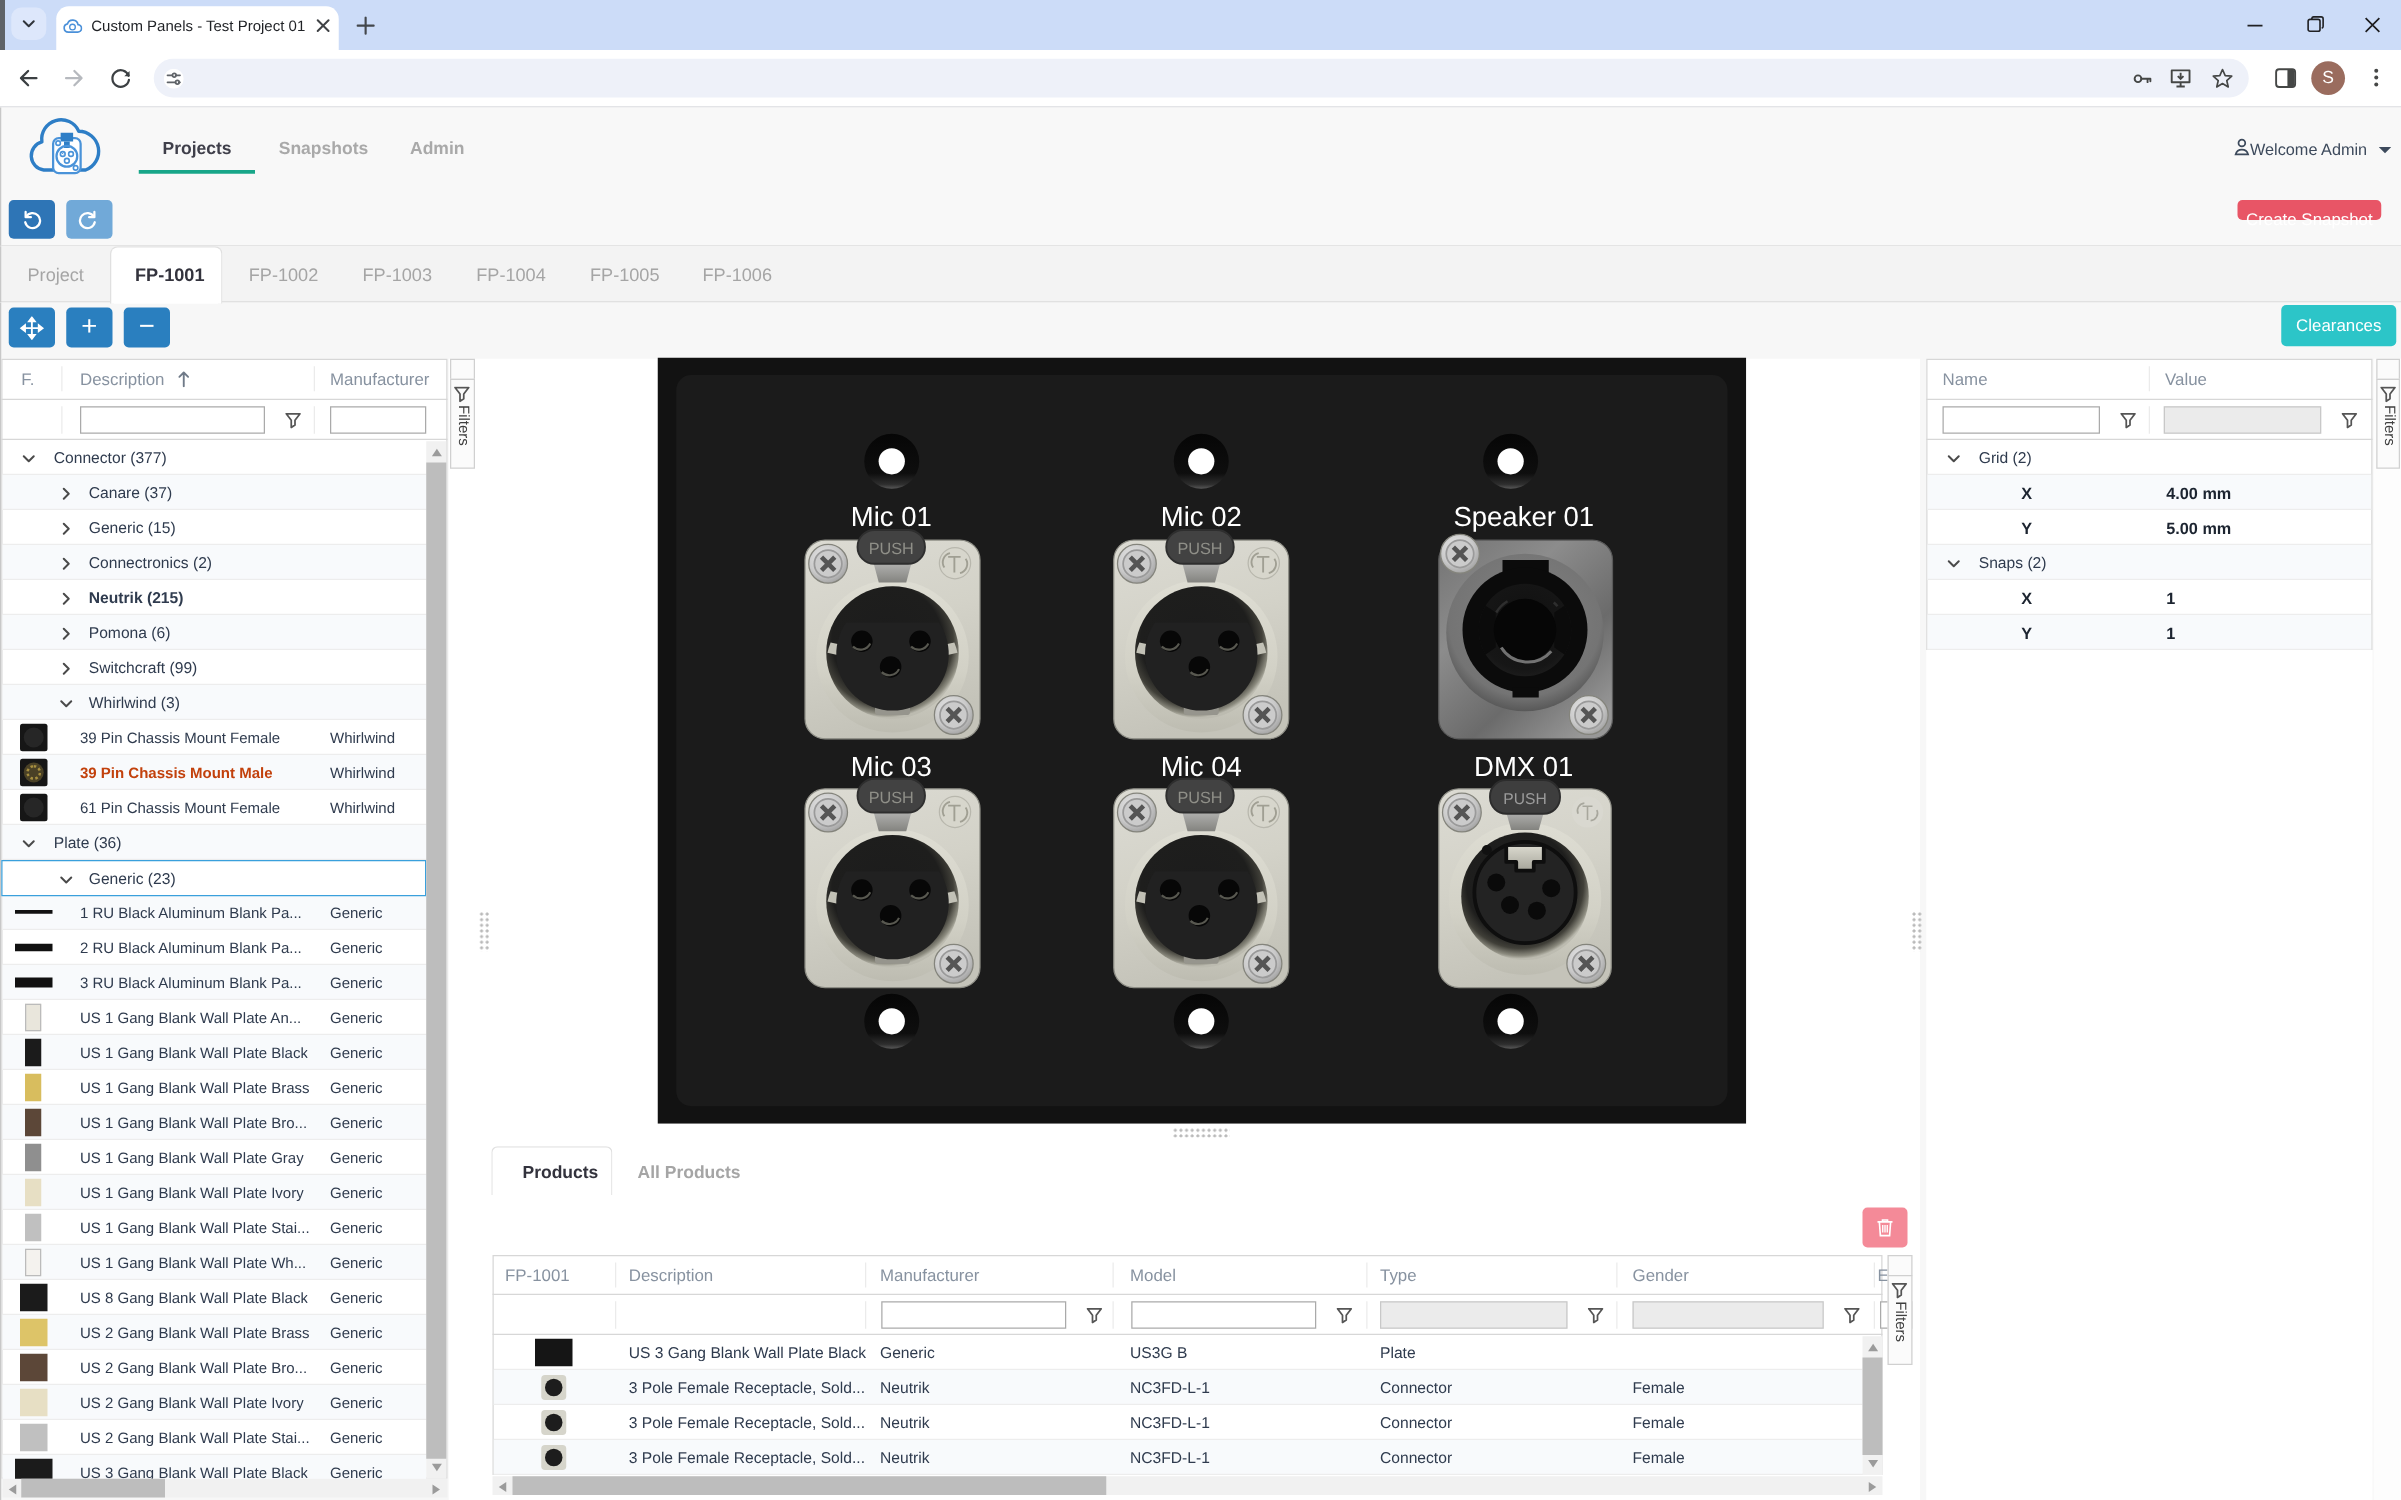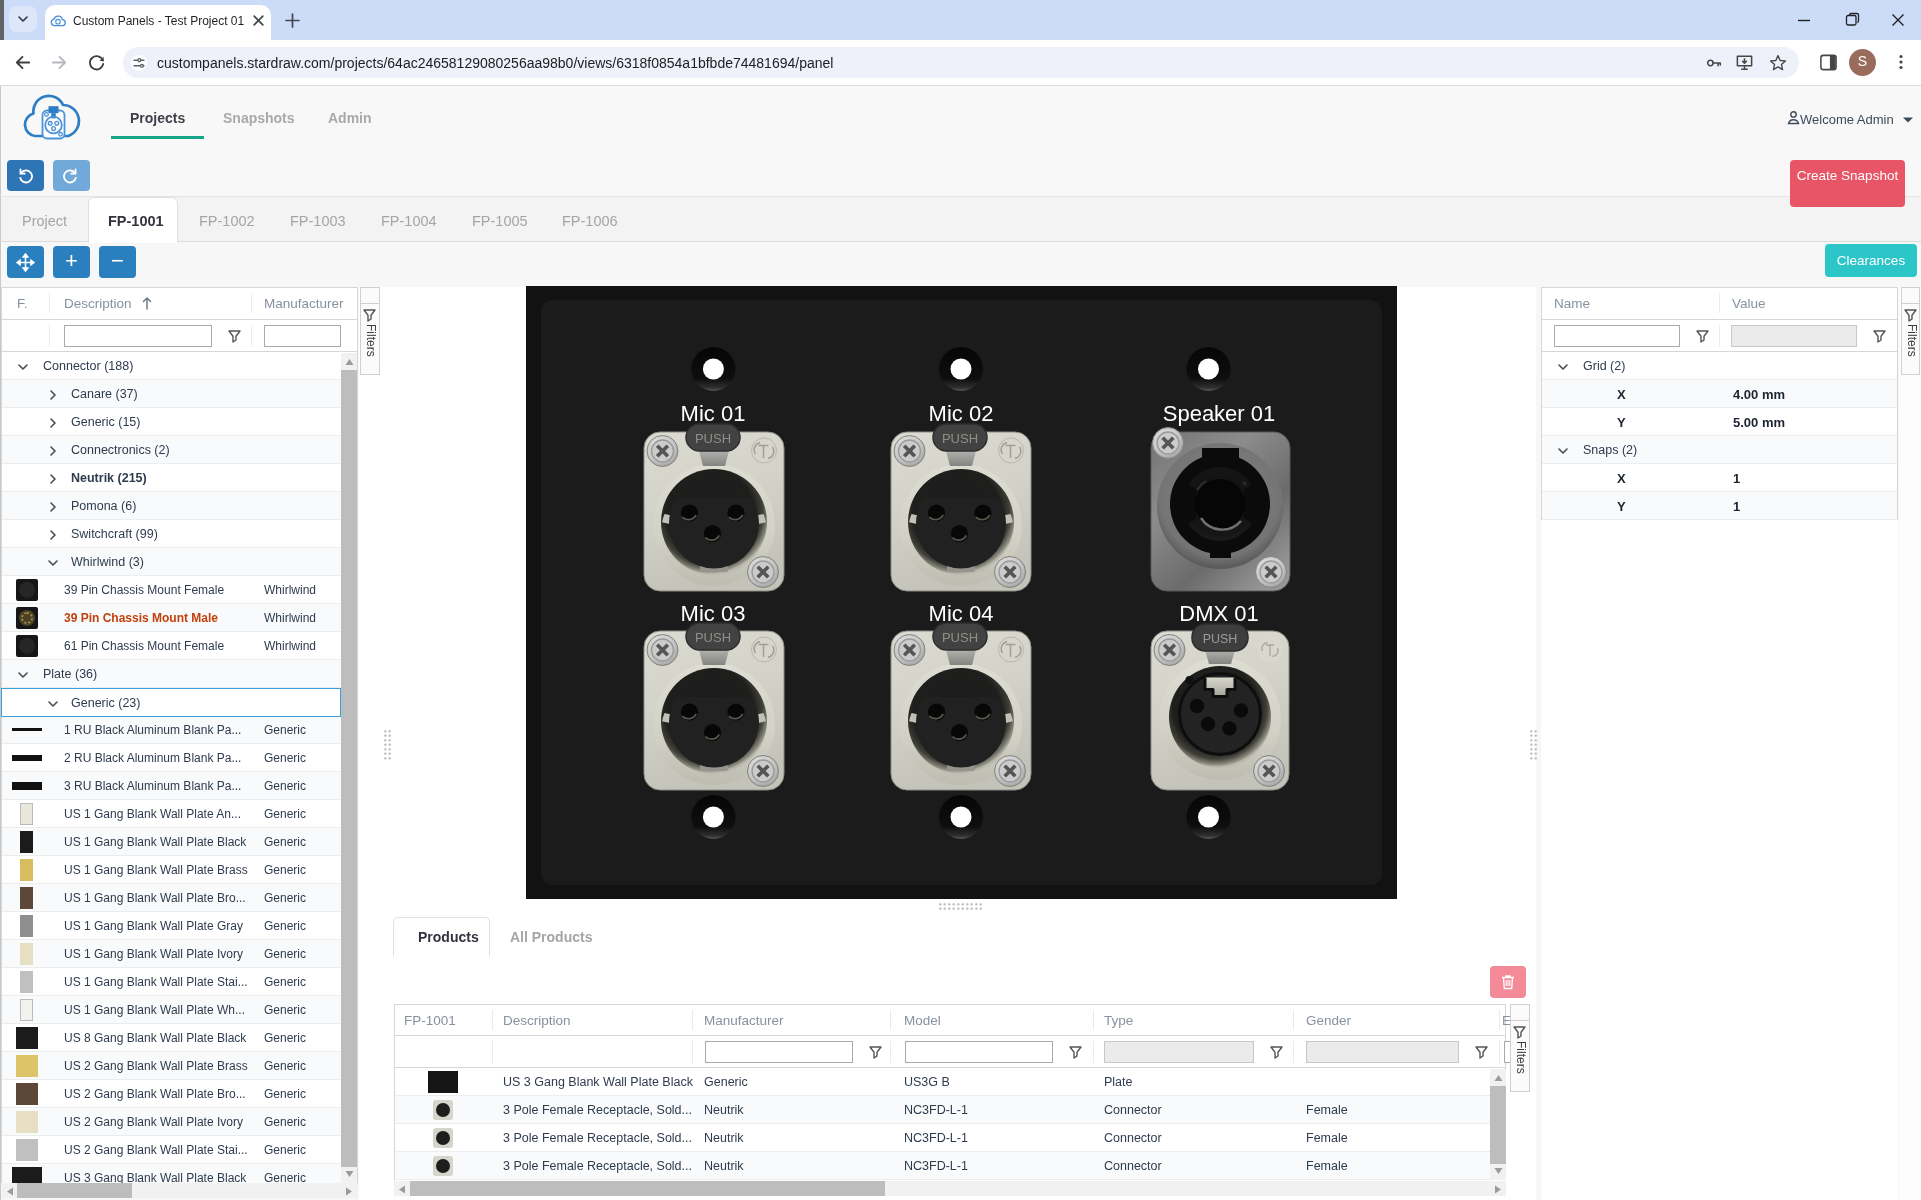--- a/index.html
+++ b/index.html
@@ -72,21 +72,20 @@
       <path d="M16.7 8A7 7 0 1 0 17 11.5" fill="none" stroke="#3c4043" stroke-width="1.9" stroke-linecap="round"></path>
       <path d="M17.5 4v4.4h-4.4" fill="#3c4043"></path>
     </svg>
     <div id="omnibox"></div>
     <svg class="abs" style="left:131px;top:55px" width="16" height="16" viewBox="0 0 16 16">
       <circle cx="8" cy="8" r="8" fill="#fff"></circle>
       <path d="M3 5.2h4M9.5 5.2H13M3 10.8h6.5M12 10.8h1" stroke="#5f6368" stroke-width="1.4" stroke-linecap="round"></path>
       <circle cx="8.4" cy="5.2" r="1.5" fill="none" stroke="#5f6368" stroke-width="1.3"></circle>
       <circle cx="10.9" cy="10.8" r="1.5" fill="none" stroke="#5f6368" stroke-width="1.3"></circle>
     </svg>
-    <div class="urltxt">custompanels.stardraw.com/projects/64ac24658129080256aa98b0/views/6318f0854a1bfbde74481694/panel</div>
     <svg class="abs" style="left:1705px;top:54px" width="18" height="18" viewBox="0 0 20 20">
       <circle cx="6" cy="10" r="3" fill="none" stroke="#454746" stroke-width="1.7"></circle>
       <path d="M9 10h8M14.5 10v3M17 10v2.2" stroke="#454746" stroke-width="1.7" stroke-linecap="round"></path>
     </svg>
     <svg class="abs" style="left:1735px;top:53px" width="19" height="19" viewBox="0 0 20 20">
       <path d="M2.5 3.5h15v10h-15Z" fill="none" stroke="#454746" stroke-width="1.6" stroke-linejoin="round"></path>
       <path d="M10 5.5v5M7.6 8.3l2.4 2.4 2.4-2.4" fill="none" stroke="#454746" stroke-width="1.6"></path>
       <path d="M6.5 17h7M10 13.5v3.5" stroke="#454746" stroke-width="1.6"></path>
     </svg>
     <svg class="abs" style="left:1769px;top:54px" width="18" height="18" viewBox="0 0 20 20">
@@ -136,21 +135,21 @@
     <div class="bluebtn" style="left:7px;top:160px;width:37px;height:31px;background:#2e75b6"></div>
     <svg class="abs" style="left:16px;top:167px" width="19" height="17" viewBox="0 0 19 17">
       <path d="M4.5 2.5v4.2h4.2" fill="none" stroke="#fff" stroke-width="1.8" stroke-linecap="round" stroke-linejoin="round"></path>
       <path d="M4.9 6.4a6 6 0 1 1-.7 4.4" fill="none" stroke="#fff" stroke-width="1.8" stroke-linecap="round"></path>
     </svg>
     <div class="bluebtn" style="left:53px;top:160px;width:37px;height:31px;background:#71a9d8"></div>
     <svg class="abs" style="left:61px;top:167px" width="19" height="17" viewBox="0 0 19 17">
       <path d="M14.5 2.5v4.2h-4.2" fill="none" stroke="#fff" stroke-width="1.8" stroke-linecap="round" stroke-linejoin="round"></path>
       <path d="M14.1 6.4a6 6 0 1 0 .7 4.4" fill="none" stroke="#fff" stroke-width="1.8" stroke-linecap="round"></path>
     </svg>
-    <div class="bluebtn" style="left:1790px;top:160px;width:115px;height:47px;background:#e85566;font-size:13.5px;line-height:31px">Create Snapshot</div>
+    <div class="bluebtn" style="left:1790px;top:160px;width:115px;height:16px;background:#e85566;font-size:13.5px;line-height:31px">Create Snapshot</div>
     <div class="fptabactive"></div>
     <div class="abs" style="left:22px;top:213px;font-size:14.5px;color:#a5a5a5;font-weight:400;white-space:nowrap;">Project</div>
     <div class="abs" style="left:108px;top:213px;font-size:14.5px;color:#33333d;font-weight:700;white-space:nowrap;">FP-1001</div>
     <div class="abs" style="left:199px;top:213px;font-size:14.5px;color:#a5a5a5;font-weight:400;white-space:nowrap;">FP-1002</div>
     <div class="abs" style="left:290px;top:213px;font-size:14.5px;color:#a5a5a5;font-weight:400;white-space:nowrap;">FP-1003</div>
     <div class="abs" style="left:381px;top:213px;font-size:14.5px;color:#a5a5a5;font-weight:400;white-space:nowrap;">FP-1004</div>
     <div class="abs" style="left:472px;top:213px;font-size:14.5px;color:#a5a5a5;font-weight:400;white-space:nowrap;">FP-1005</div>
     <div class="abs" style="left:562px;top:213px;font-size:14.5px;color:#a5a5a5;font-weight:400;white-space:nowrap;">FP-1006</div>
     <div class="bluebtn" style="left:7px;top:246px;width:37px;height:32px"></div>
     <svg class="abs" style="left:15px;top:253px" width="21" height="19" viewBox="0 0 21 19">
@@ -180,21 +179,21 @@
     <svg class="abs" style="left:228px;top:330px" width="13" height="13" viewBox="0 0 13 13">
       <path d="M1 1h11L8 6.2V10l-3 2V6.2Z" fill="none" stroke="#555" stroke-width="1.4" stroke-linejoin="round"></path>
     </svg>
     <div class="finput" style="left:264px;top:325px;width:77px"></div>
     <div class="cellline" style="left:49px;top:325px;width:1px;height:22px"></div>
     <div class="cellline" style="left:251px;top:325px;width:1px;height:22px"></div>
     <div class="rowline" style="left:2px;top:379px;width:339px"></div>
     <svg class="abs" style="left:17px;top:361px" width="12" height="12" viewBox="0 0 12 12">
       <path d="M2 4l4 4 4-4" fill="none" stroke="#4a4a4a" stroke-width="1.6" stroke-linecap="round" stroke-linejoin="round"></path>
     </svg>
-    <div class="abs" style="left:43px;top:359px;font-size:12.5px;color:#2f3b4e;font-weight:400;white-space:nowrap;">Connector (188)</div>
+    <div class="abs" style="left:43px;top:359px;font-size:12.5px;color:#2f3b4e;font-weight:400;white-space:nowrap;">Connector (377)</div>
     <div class="altrow" style="left:2px;top:380px;width:339px;height:28px"></div>
     <div class="rowline" style="left:2px;top:407px;width:339px"></div>
     <svg class="abs" style="left:47px;top:389px" width="12" height="12" viewBox="0 0 12 12">
       <path d="M4 2l4 4-4 4" fill="none" stroke="#4a4a4a" stroke-width="1.6" stroke-linecap="round" stroke-linejoin="round"></path>
     </svg>
     <div class="abs" style="left:71px;top:387px;font-size:12.5px;color:#2f3b4e;font-weight:400;white-space:nowrap;">Canare (37)</div>
     <div class="rowline" style="left:2px;top:435px;width:339px"></div>
     <svg class="abs" style="left:47px;top:417px" width="12" height="12" viewBox="0 0 12 12">
       <path d="M4 2l4 4-4 4" fill="none" stroke="#4a4a4a" stroke-width="1.6" stroke-linecap="round" stroke-linejoin="round"></path>
     </svg>

